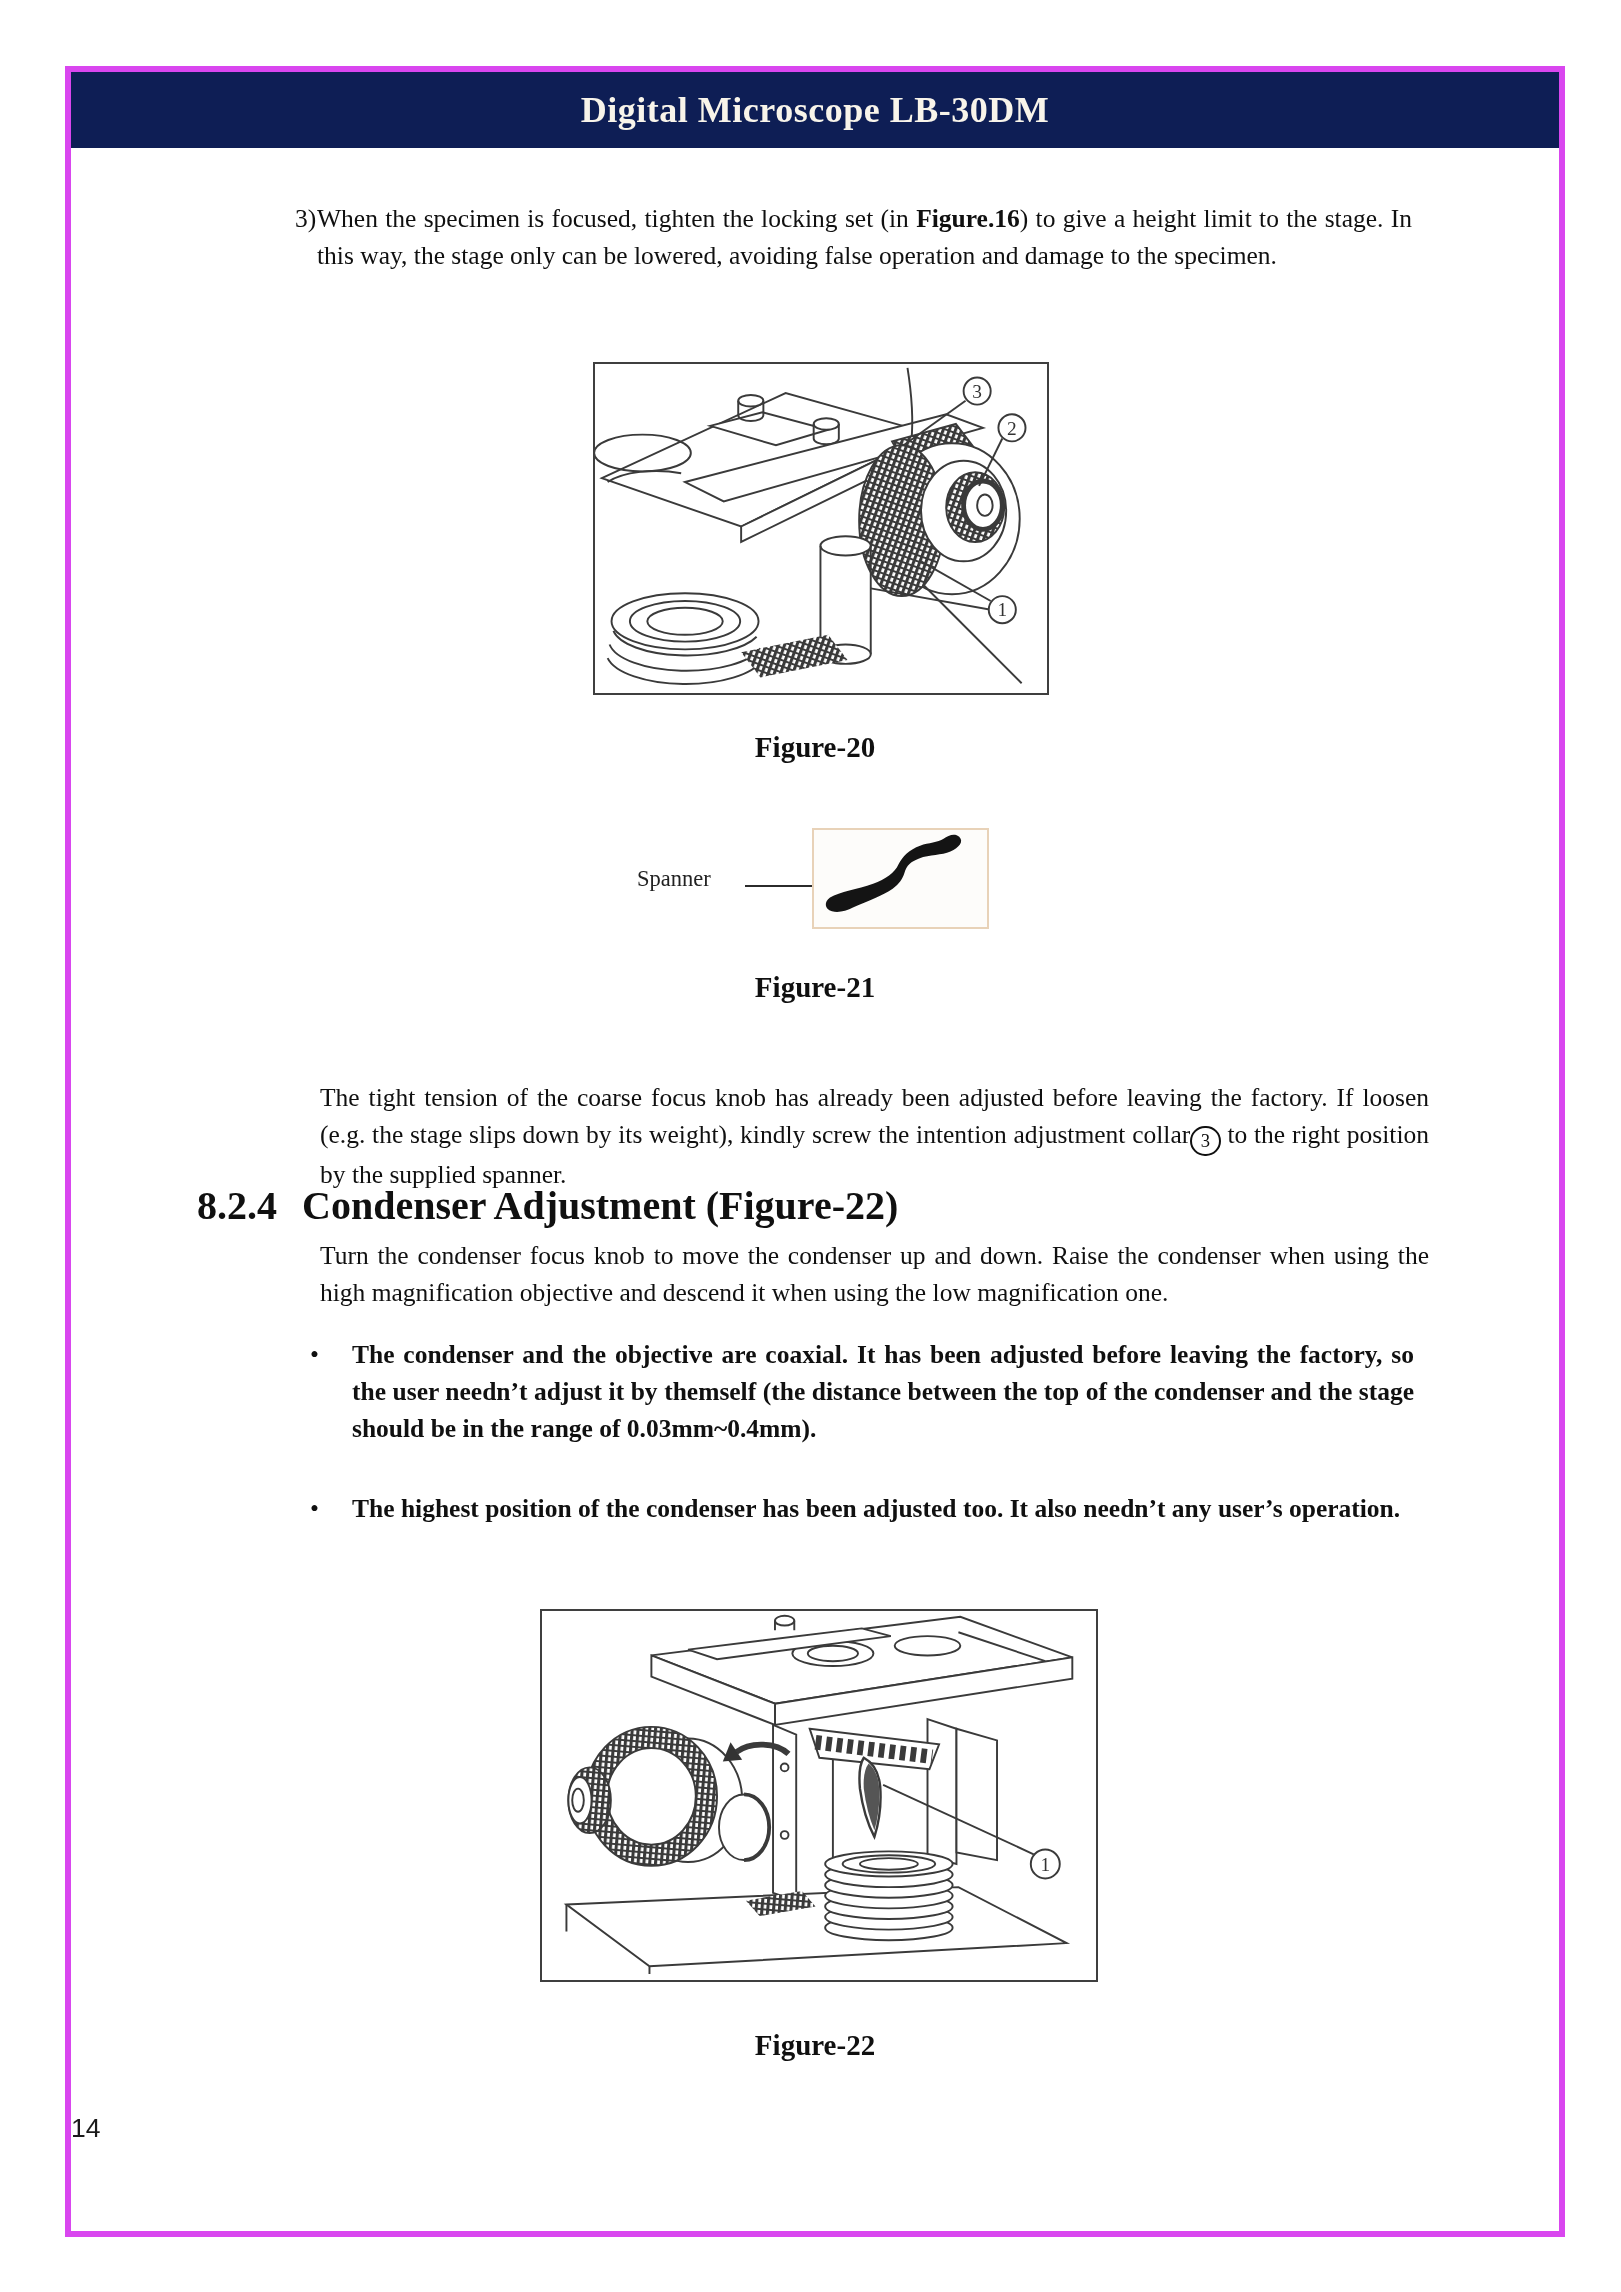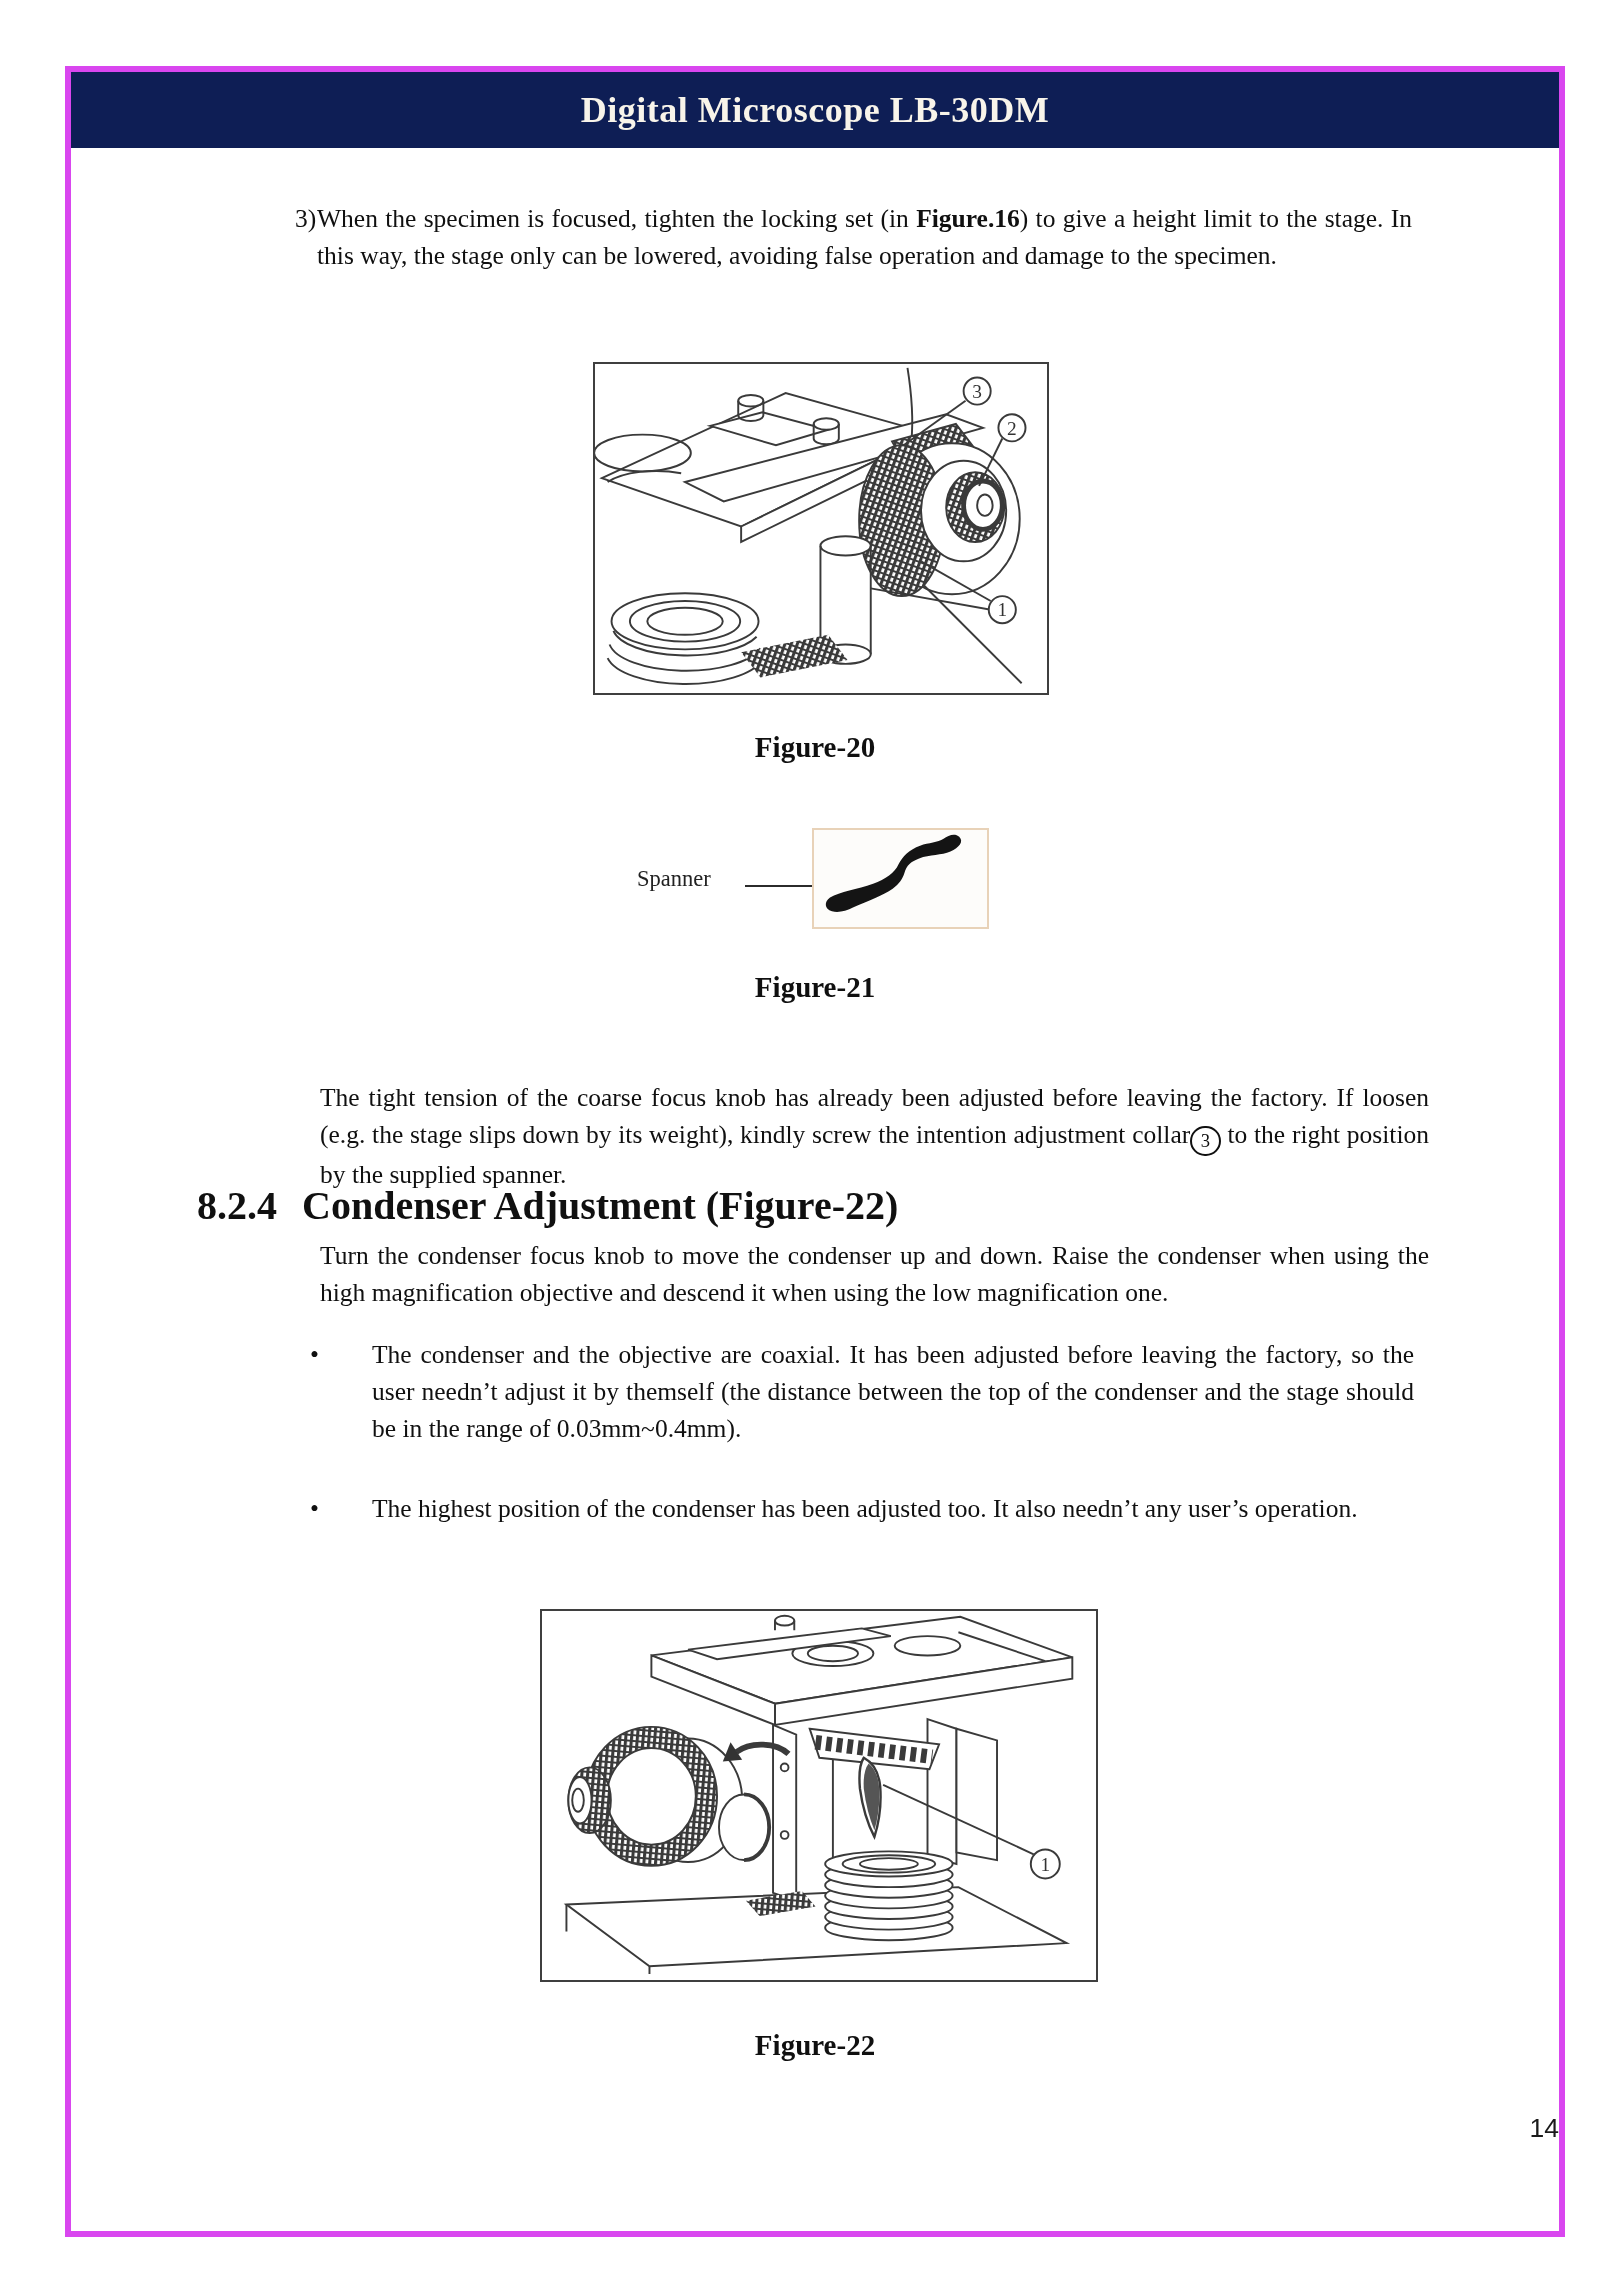--- a/index.html
+++ b/index.html
@@ -26,26 +26,26 @@
                border-top:2px solid #2b2b2b;}
   .spanner-box{position:absolute;left:741px;top:756px;width:173px;height:97px;
                border:2px solid #e8d2b8;background:#fdfcfa;}
   .para1{left:233px;top:991px;width:1109px;}
   .para2{left:233px;top:1149px;width:1109px;}
   .sec-heading{position:absolute;left:126px;top:1110px;width:1215px;
                font-size:40px;font-weight:bold;color:#101010;}
   .sec-heading .sec-num{display:inline-block;width:105px;}
   .bullet{position:absolute;left:239px;width:1104px;}
   .bullet .dot{position:absolute;left:0;top:0;font-size:25.5px;}
-  .bullet .btext{margin-left:62px;}
+  .bullet .btext{margin-left:42px;font-weight:bold;}
   .b1{top:1264px;} .b2{top:1418px;}
   .circled{display:inline-flex;align-items:center;justify-content:center;
            width:26.5px;height:26.5px;border:2px solid #101010;border-radius:50%;
            font-size:18.6px;line-height:1;vertical-align:-3.9px;}
-  .page-num{position:absolute;left:0;top:2041px;width:100%;text-align:right;
+  .page-num{position:absolute;left:0;top:2041px;width:100%;text-align:left;
             font-family:"Liberation Sans",sans-serif;font-size:26.5px;color:#1a1a1a;}
   svg{display:block;}
   .lineart{stroke:#3a3a3a;stroke-width:2;fill:none;}
   .lineart .w{fill:#ffffff;}
   .lineart text{font-family:"Liberation Serif",serif;font-size:20px;fill:#333;
                 stroke:none;text-anchor:middle;}
 </style>
 </head>
 <body>
 

